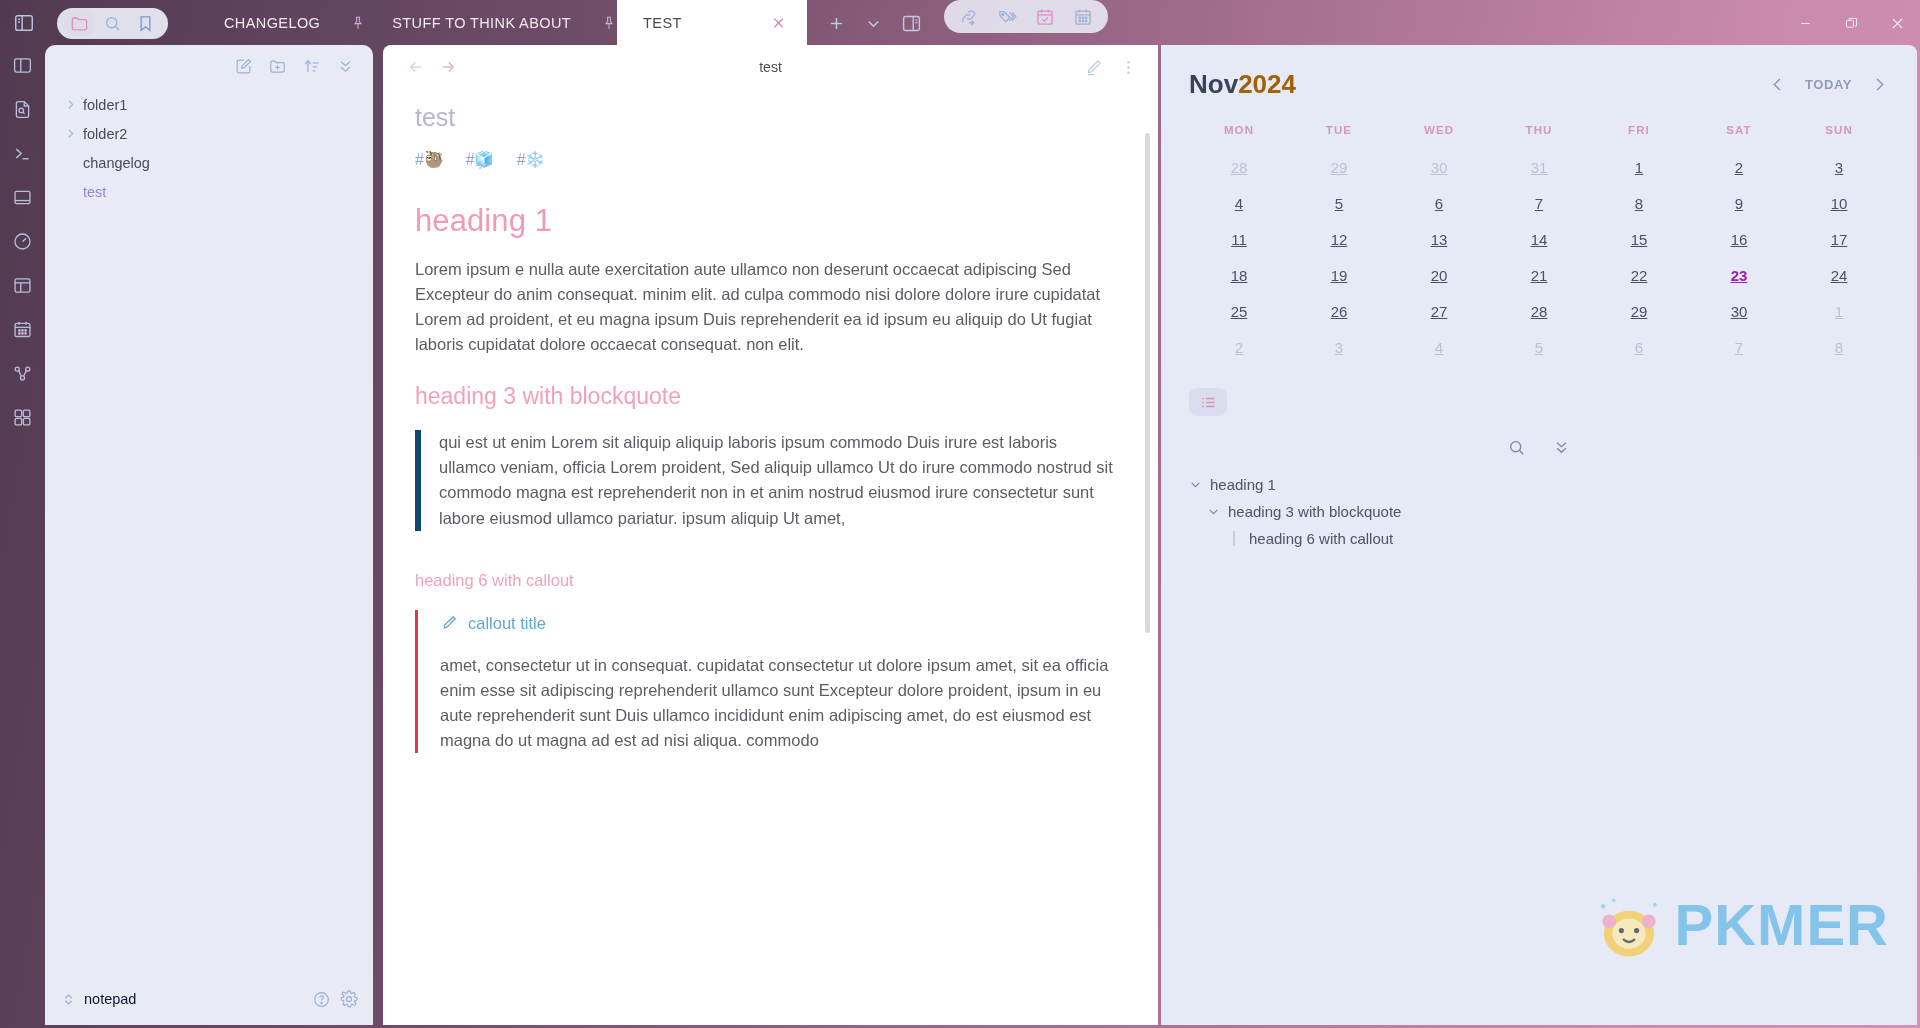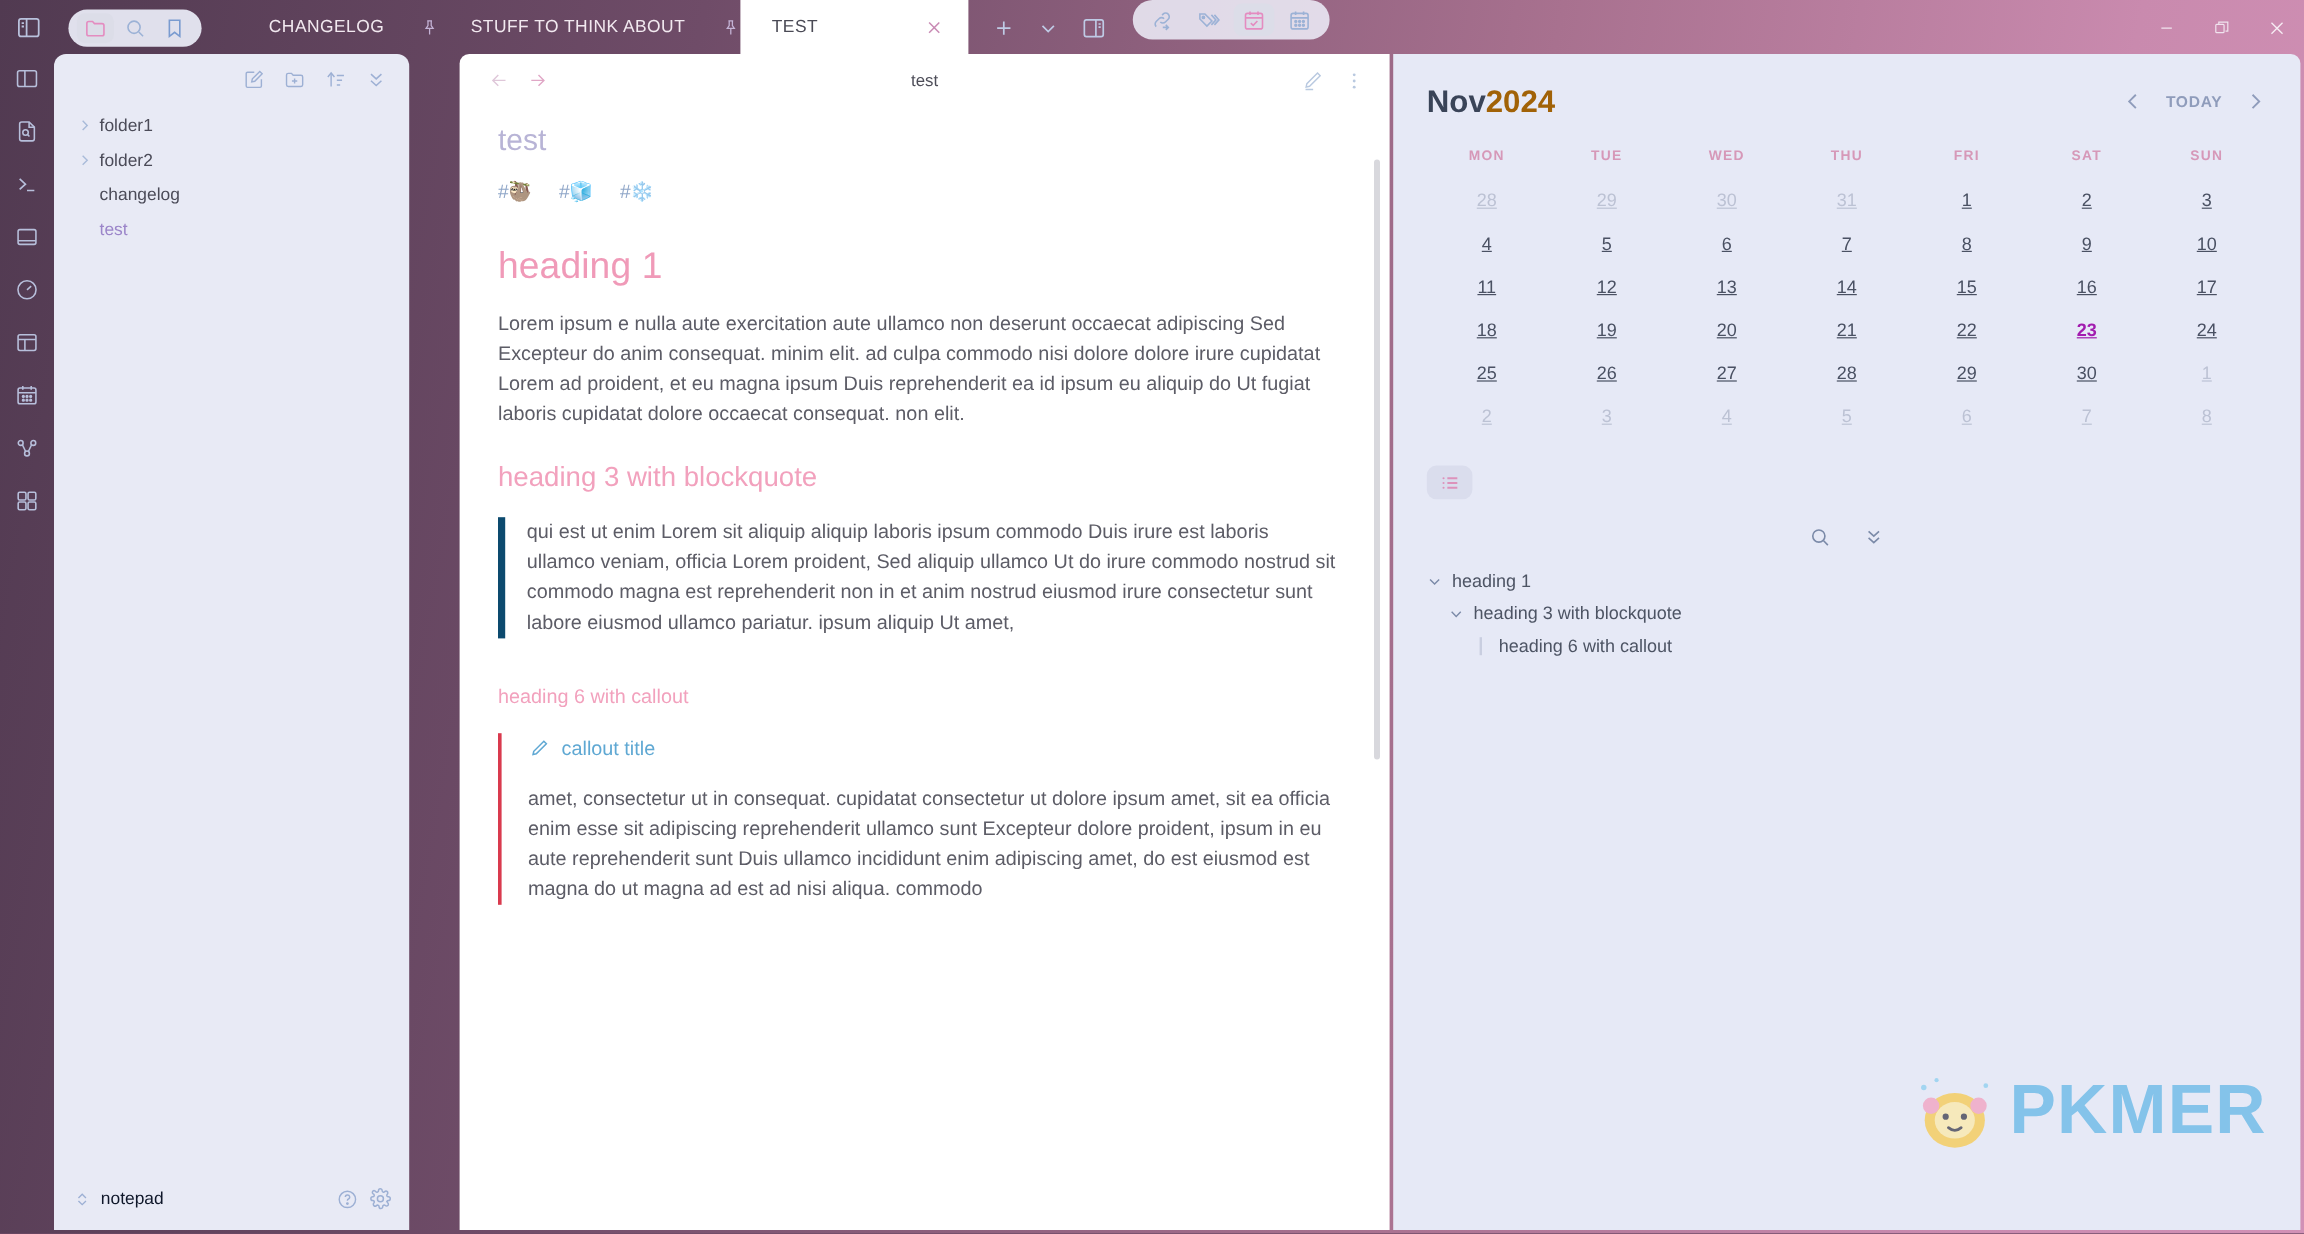--- a/index.html
+++ b/index.html
@@ -74,21 +74,21 @@
   .rail {
     position: absolute; left: 0; top: 46px; bottom: 0; width: 45px;
     display: flex; flex-direction: column; align-items: center;
     padding-top: 4px; gap: 14px;
   }
   .rail .icon-btn { width: 30px; height: 30px; }
 
   
   .explorer {
     position: absolute; left: 45px; top: 45px;
-    width: 296px; bottom: 3px;
+    width: 328px; bottom: 3px;
     background: #e8eaf5;
     border-radius: 10px 10px 0 0;
     display: flex; flex-direction: column;
   }
   .exp-toolbar {
     display: flex; justify-content: flex-end; align-items: center;
     gap: 15px; padding: 12px 18px 6px 0;
   }
   .exp-tree { flex: 1; padding-top: 8px; overflow: hidden; }
   .tree-row {

